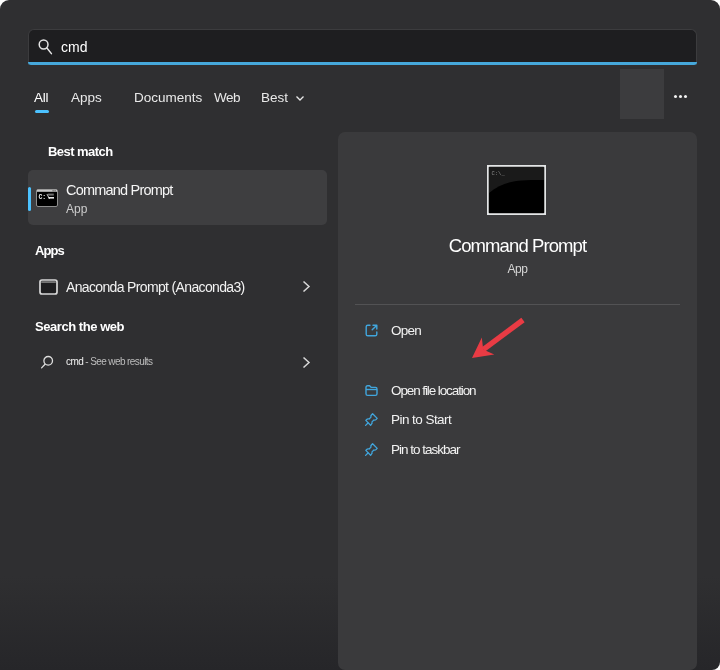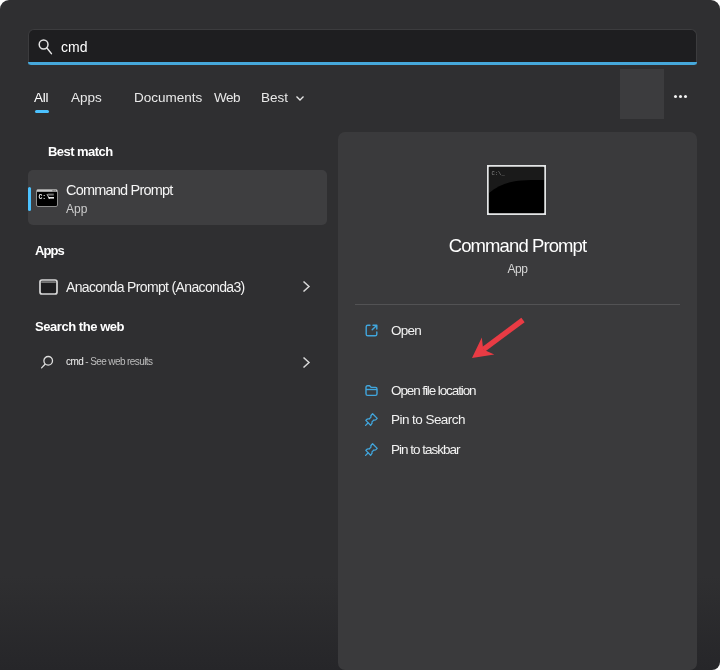--- a/index.html
+++ b/index.html
@@ -129,21 +129,21 @@
         <path d="M2 4.5 C2 3.4 2.6 2.8 3.6 2.8 H5.6 L7.3 4.4 H11.5 C12.4 4.4 13 5 13 5.9 V10.8 C13 11.8 12.4 12.4 11.4 12.4 H3.6 C2.6 12.4 2 11.8 2 10.8 Z" fill="none" stroke="#41a6dd" stroke-width="1.4" stroke-linejoin="round"></path>
         <path d="M2 6.5 H13" stroke="#41a6dd" stroke-width="1.4"></path>
       </svg>
       <div class="txt" style="letter-spacing:-1.1px;">Open file location</div>
     </div>
     <div class="act" style="top:273px;">
       <svg width="15" height="15" viewBox="0 0 15 15">
         <path d="M8.6 1.8 L13.2 6.4 L12 7.6 C11.4 8.2 10.6 8.3 9.9 8 L8 9.9 C8.3 10.9 8 11.9 7.2 12.6 L6.6 13.2 L1.8 8.4 L2.4 7.8 C3.1 7 4.1 6.7 5.1 7 L7 5.1 C6.7 4.4 6.8 3.6 7.4 3 Z" fill="none" stroke="#41a6dd" stroke-width="1.3" stroke-linejoin="round"></path>
         <line x1="4" y1="11" x2="1.6" y2="13.4" stroke="#41a6dd" stroke-width="1.3" stroke-linecap="round"></line>
       </svg>
-      <div class="txt" style="letter-spacing:-0.55px;">Pin to Search</div>
+      <div class="txt" style="letter-spacing:-0.55px;">Pin to Start</div>
     </div>
     <div class="act" style="top:303px;">
       <svg width="15" height="15" viewBox="0 0 15 15">
         <path d="M8.6 1.8 L13.2 6.4 L12 7.6 C11.4 8.2 10.6 8.3 9.9 8 L8 9.9 C8.3 10.9 8 11.9 7.2 12.6 L6.6 13.2 L1.8 8.4 L2.4 7.8 C3.1 7 4.1 6.7 5.1 7 L7 5.1 C6.7 4.4 6.8 3.6 7.4 3 Z" fill="none" stroke="#41a6dd" stroke-width="1.3" stroke-linejoin="round"></path>
         <line x1="4" y1="11" x2="1.6" y2="13.4" stroke="#41a6dd" stroke-width="1.3" stroke-linecap="round"></line>
       </svg>
       <div class="txt" style="letter-spacing:-1.0px;">Pin to taskbar</div>
     </div>
   </div>
 

